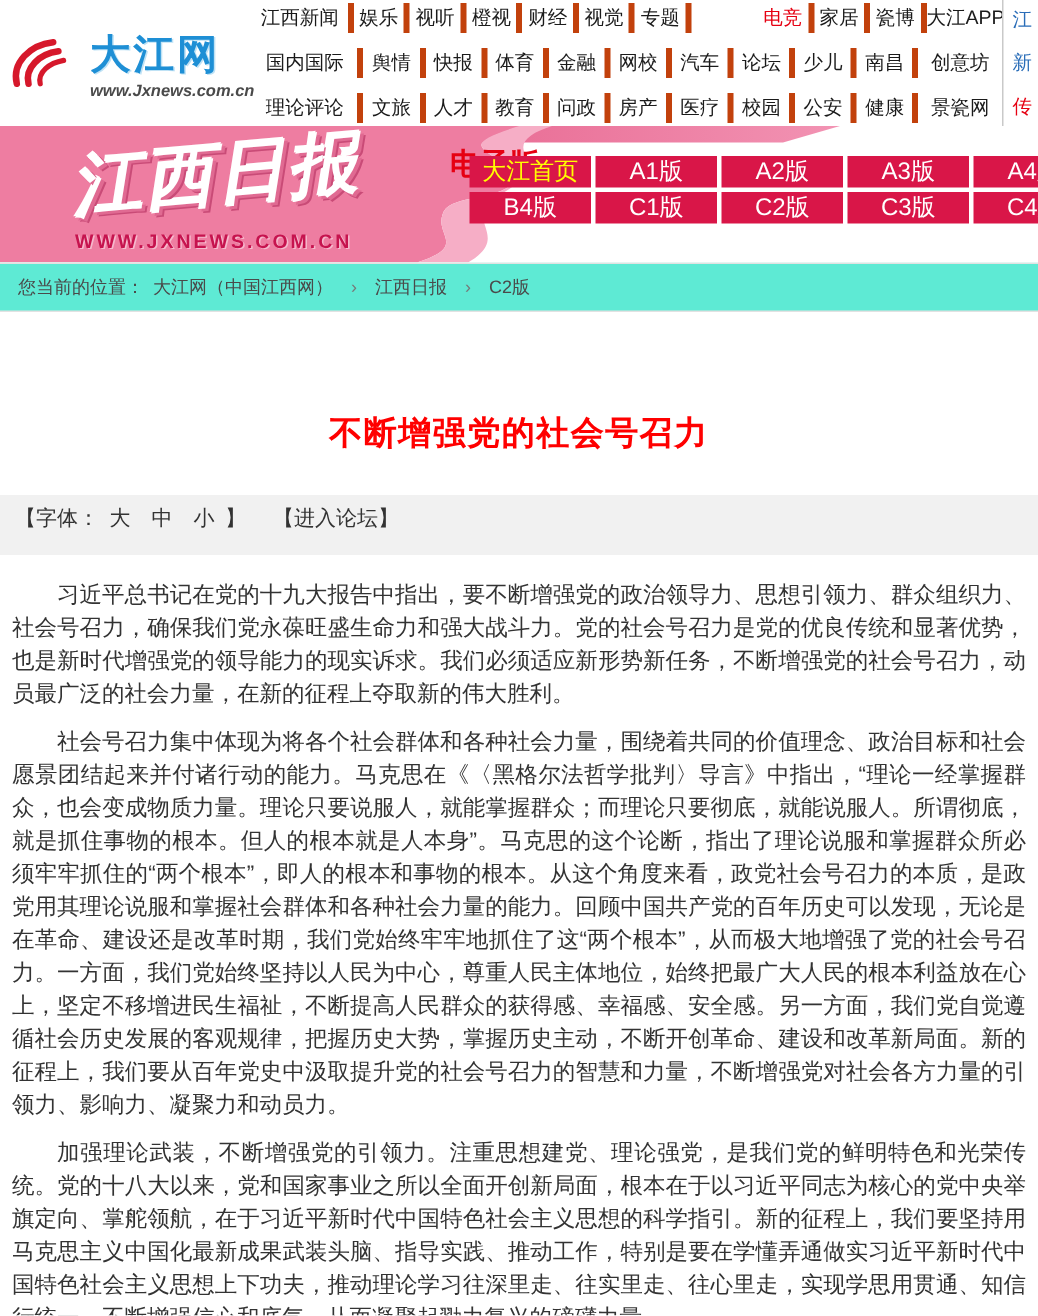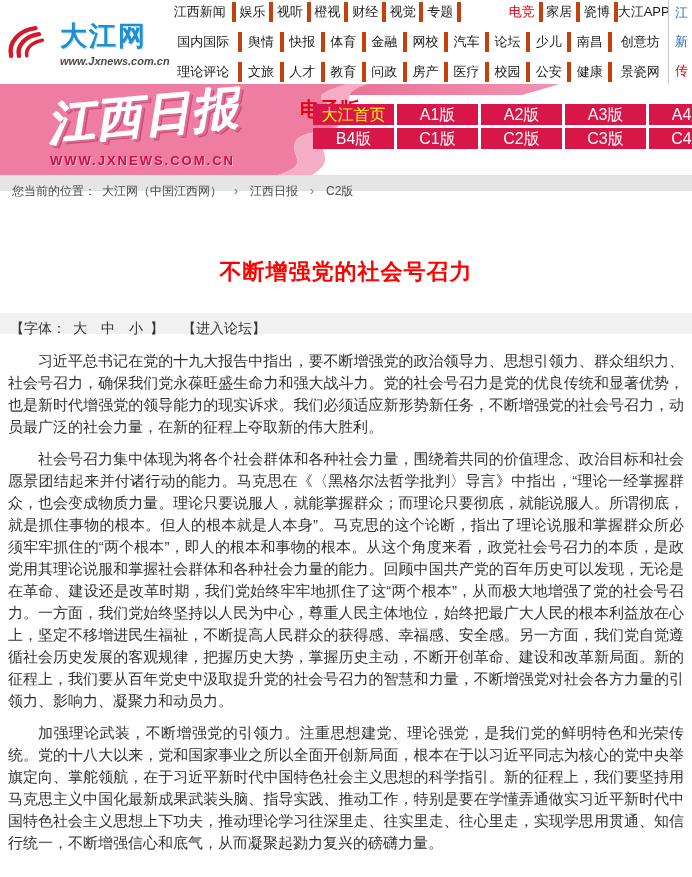--- a/index.html
+++ b/index.html
@@ -37,35 +37,35 @@
   .edition-label { position:absolute; left:300px; top:12px; font-size:20px; font-weight:bold; color:#e60012; }
   .banner-url { position:absolute; left:50px; top:69px; font-size:13px; font-weight:bold;
                 color:#c6134e; letter-spacing:2px; text-shadow:1px 1px 0 #f6b9cd; }
   .edition-table { position:absolute; left:313px; top:20px; width:420px;
                    display:grid; grid-template-columns:repeat(5,81px); grid-auto-rows:21px; gap:3px; }
   .edition-cell { background:#d91648; color:#ffffff; font-size:16px; text-align:center;
                   line-height:21px; cursor:pointer; white-space:nowrap; }
   .edition-cell.active { color:#ffff00; }
 
   
-  .breadcrumb { height:16px; line-height:31px; background:#e5e5e5; border-top:1px solid #e2e2e2;
+  .breadcrumb { height:33px; line-height:31px; background:#5eead4; border-top:1px solid #e2e2e2;
                 border-bottom:1px solid #e2e2e2; font-size:12px; color:#4a4a4a; padding-left:12px; }
   .crumb-link { color:#4a4a4a; text-decoration:none; cursor:pointer; margin:0 6px; }
   .crumb-sep { color:#777; margin:0 6px; }
 
   
   .title-wrap { margin-top:66px; text-align:center; }
   .article-title { display:inline-block; font-size:22px; font-weight:bold; color:#ff0000; letter-spacing:1px; }
   .meta { margin-top:34px; text-align:center; font-size:13px; color:#333; }
   .meta-url { color:#0000cc; font-family:"DejaVu Sans Mono","Liberation Mono",monospace; margin-right:34px; }
   .meta-date { color:#0000cc; margin-right:28px; }
   .meta-src-label { color:#ff0000; }
   .meta-src { color:#333333; }
 
-  .toolbar { margin-top:26px; height:21px; line-height:30px; background:#f1f1f1; font-size:14px;
+  .toolbar { margin-top:26px; height:40px; line-height:30px; background:#f1f1f1; font-size:14px;
              color:#333; padding-left:10px; }
   .tool-part { color:#333; }
   .size-btn { color:#333; cursor:pointer; margin:0 7px; }
   .forum-link { color:#333; cursor:pointer; margin-left:18px; }
 
   
   .article-body { padding:16px 8px 0 8px; font-size:15px; line-height:22px; color:#333333;
                   text-align:justify; }
   .article-body p { text-indent:2em; margin-bottom:10px; }
 </style>

